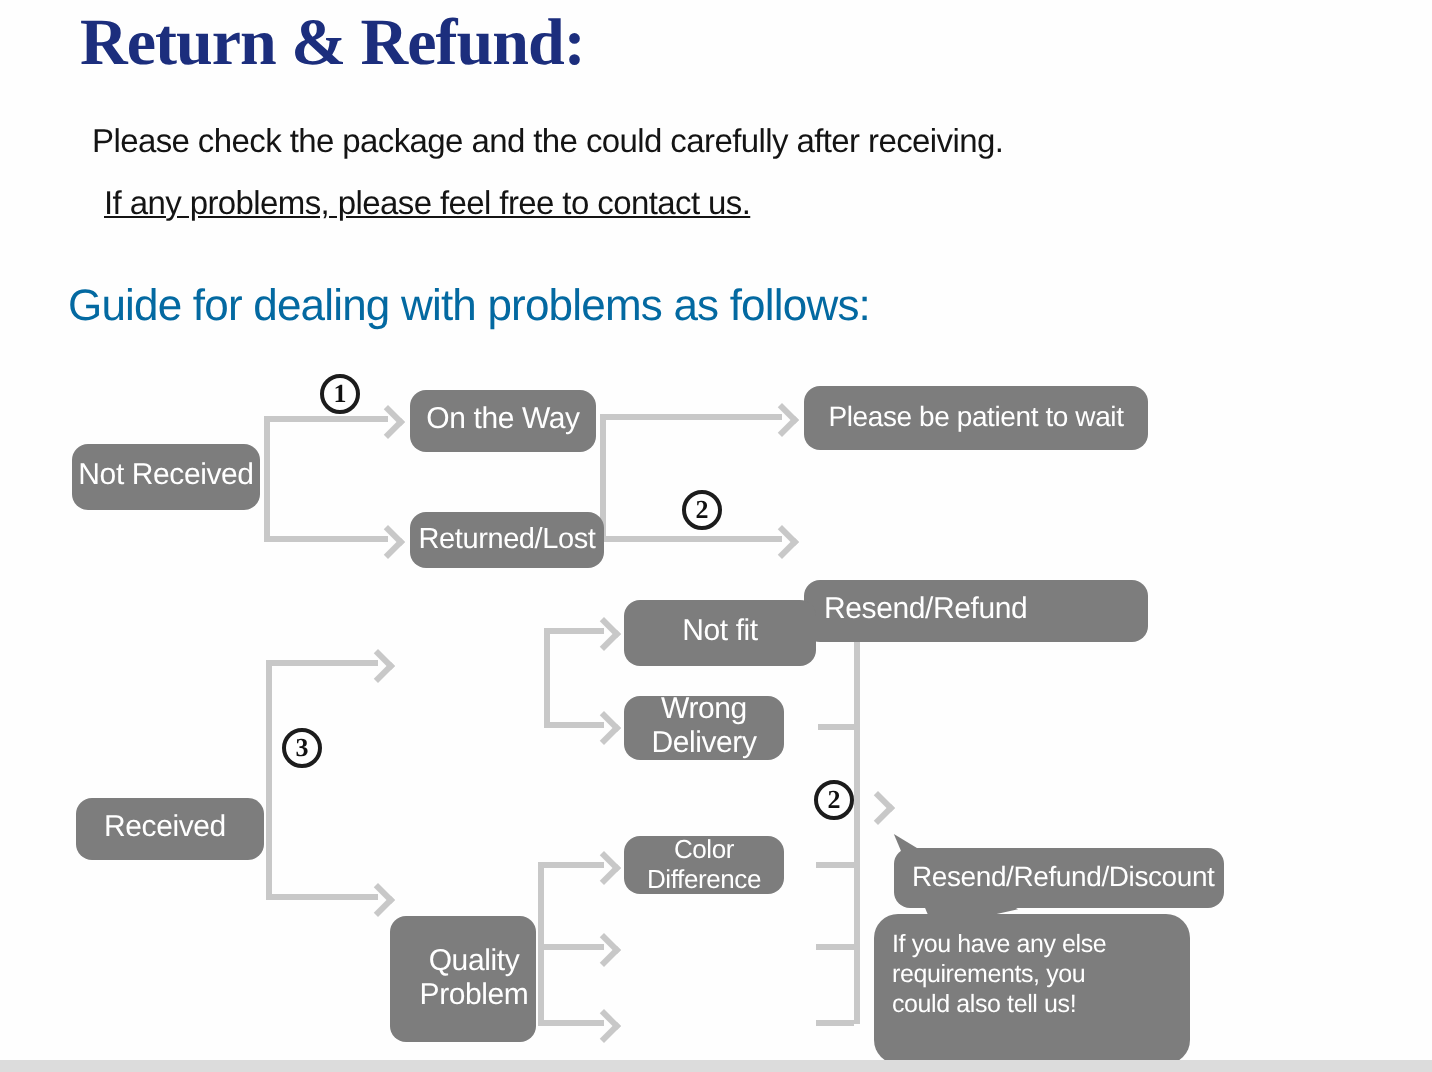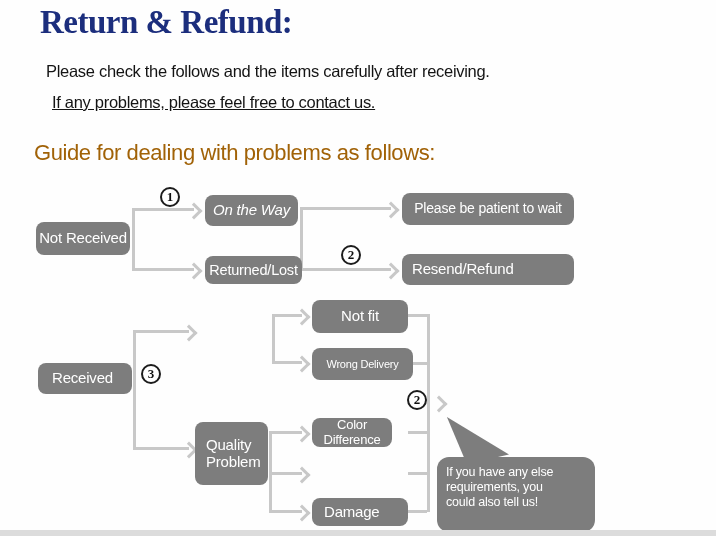--- a/index.html
+++ b/index.html
@@ -16,31 +16,31 @@
   .intro1 {
     position:absolute; left:46px; top:62px; margin:0;
     font-size:16.5px; color:#141414; letter-spacing:-0.3px;
   }
   .intro2 {
     position:absolute; left:52px; top:93px; margin:0;
     font-size:16.5px; color:#141414; letter-spacing:-0.3px;text-decoration:underline;
   }
   .guide {
     position:absolute; left:34px; top:140px; margin:0;
-    font-size:22px; font-weight:normal; color:#a16207; letter-spacing:-0.4px;
+    font-size:22px; font-weight:normal; color:#0369a1; letter-spacing:-0.4px;
   }
   .node {
     position:absolute; box-sizing:border-box;
     background:#7d7d7d; color:#ffffff;
     border-radius:8px;
     display:flex; align-items:center; justify-content:center;
     font-size:15px; letter-spacing:-0.2px; line-height:1.12;
     text-align:center;
   }
-  .node.left { justify-content:flex-start; text-align:left; }
+  .node.left { justify-content:flex-start; text-align:center;margin-top:36px; }
   .marker {
     position:absolute; box-sizing:border-box;
     width:20px; height:20px; border:2px solid #1c1c1c; border-radius:50%;
     background:#ffffff; color:#111111;
     display:flex; align-items:center; justify-content:center;
     font-size:13px; font-weight:bold;
     font-family:"Liberation Serif", serif;
   }
   .ln { position:absolute; background:#c8c8c8; }
   .arr {
@@ -63,21 +63,21 @@
     position:absolute; left:0; top:530px; width:716px; height:6px;
     background:#dcdcdc;
   }
 </style>
 </head>
 <body>
 
 <div class="stage">
 
   <h1 class="title">Return &amp; Refund:</h1>
-  <p class="intro1">Please check the follows and the items carefully after receiving.</p>
+  <p class="intro1">Please check the package and the could carefully after receiving.</p>
   <p class="intro2">If any problems, please feel free to contact us.</p>
   <h2 class="guide">Guide for dealing with problems as follows:</h2>
 
   <div class="ln" style="left:132px; top:208px; width:3px; height:63px;"></div>
   <div class="ln" style="left:132px; top:208px; width:62px; height:3px;"></div>
   <div class="arr" style="left:188px; top:205px;"></div>
   <div class="ln" style="left:132px; top:268px; width:62px; height:3px;"></div>
   <div class="arr" style="left:188px; top:265px;"></div>
   <div class="ln" style="left:300px; top:207px; width:3px; height:63px;"></div>
   <div class="ln" style="left:300px; top:207px; width:91px; height:3px;"></div>
@@ -114,28 +114,29 @@
   <div class="arr" style="left:433px; top:398px;"></div>
 
   <div class="bubble-tail"></div>
 
   <div class="marker" style="left:160px; top:187px;">1</div>
   <div class="marker" style="left:341px; top:245px;">2</div>
   <div class="marker" style="left:141px; top:364px;">3</div>
   <div class="marker" style="left:407px; top:390px;">2</div>
 
   <div class="node" style="left:36px; top:222px; width:94px; height:33px;">Not Received</div>
-  <div class="node" style="left:205px; top:195px; width:93px; height:31px;font-style:italic;">On the Way</div>
+  <div class="node" style="left:205px; top:195px; width:93px; height:31px;">On the Way</div>
   <div class="node" style="left:205px; top:256px; width:97px; height:28px; font-size:14.5px;">Returned/Lost</div>
   <div class="node" style="left:402px; top:193px; width:172px; height:32px; font-size:14px;">Please be patient to wait</div>
   <div class="node left" style="left:402px; top:254px; width:172px; height:31px; padding-left:10px;">Resend/Refund</div>
 
   <div class="node left" style="left:38px; top:363px; width:94px; height:31px; padding-left:14px;">Received</div>
   <div class="node" style="left:312px; top:300px; width:96px; height:33px;">Not fit</div>
-  <div class="node" style="left:312px; top:348px; width:101px; height:32px; font-size:11px;">Wrong Delivery</div>
+  <div class="node" style="left:312px; top:348px; width:80px; height:32px; font-size:15px;">Wrong Delivery</div>
   <div class="node left" style="left:195px; top:422px; width:73px; height:63px; padding-left:11px;">Quality Problem</div>
   <div class="node" style="left:312px; top:418px; width:80px; height:29px; font-size:13px;">Color Difference</div>
   <div class="node left" style="left:312px; top:498px; width:96px; height:28px; padding-left:12px;">Damage</div>
+  <div class="node left" style="left:447px; top:388px; width:165px; height:30px; font-size:14px; padding-left:9px;">Resend/Refund/Discount</div>
 
   <div class="bubble">If you have any else requirements, you could also tell us!</div>
 
   <div class="bottom-strip"></div>
 </div>
 
 </body></html>

